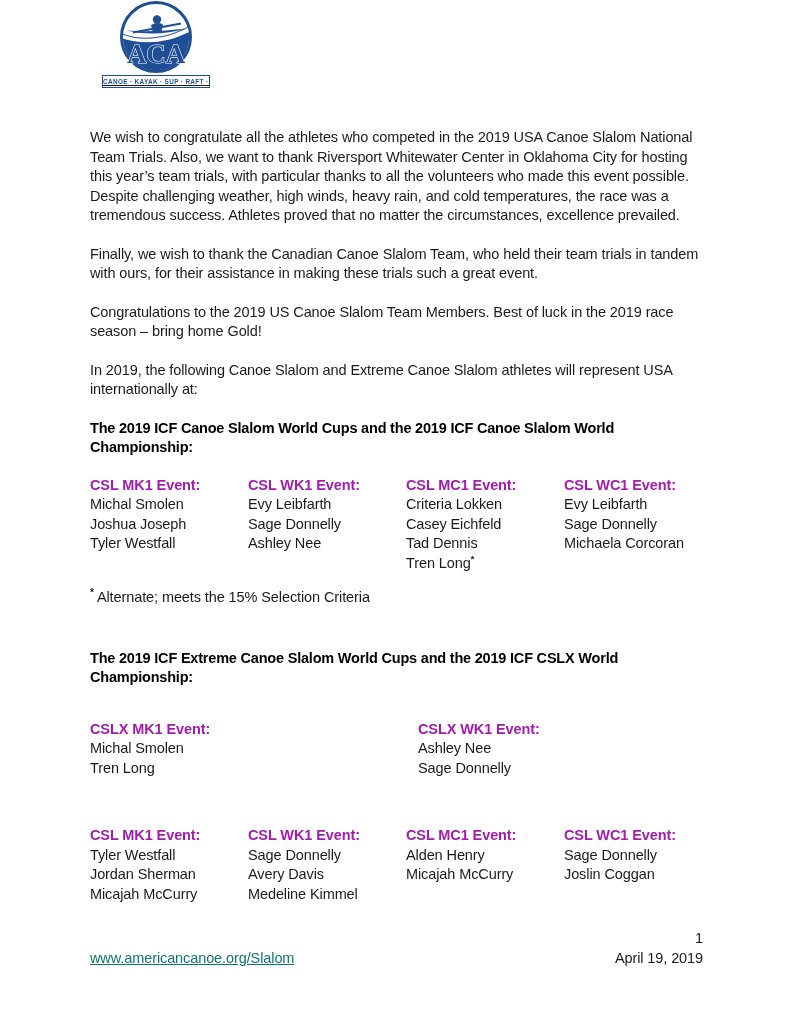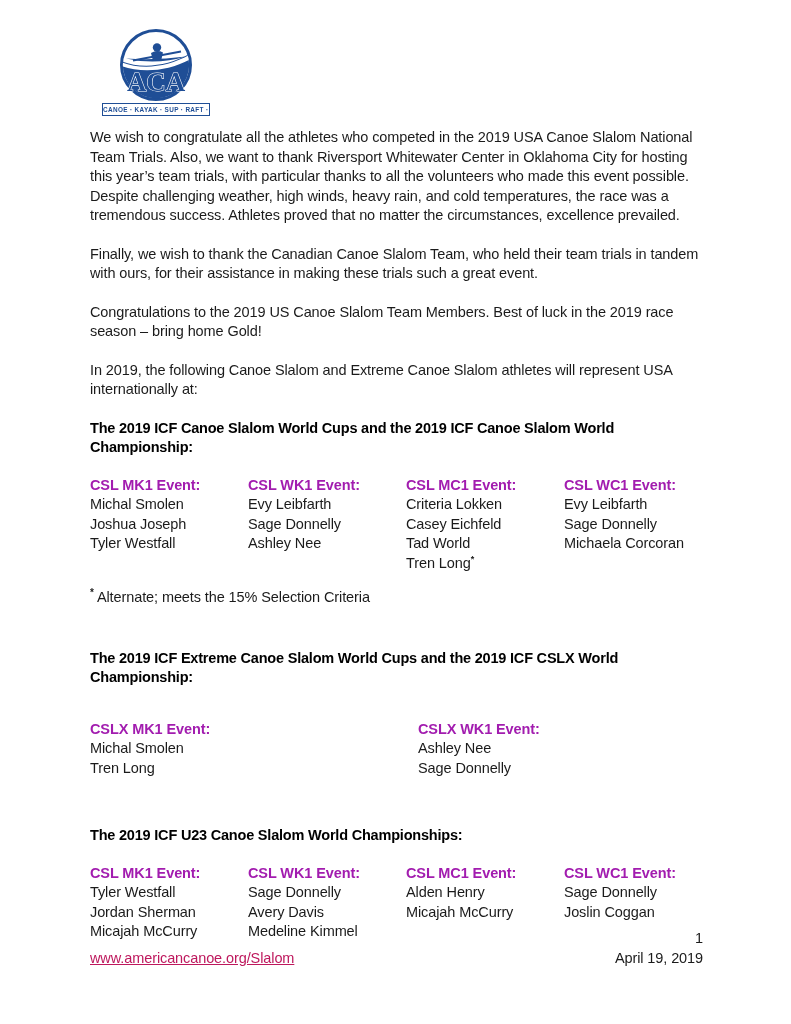--- a/index.html
+++ b/index.html
@@ -14,23 +14,24 @@
     line-height: 19.5px;
     color: #1b1b1b;
     letter-spacing: -0.1px;
     overflow: hidden;
   }
 
   
   .logo-block {
     position: absolute;
     left: 102px;
-    top: 28px;
+    top: 0;
     width: 108px;
     text-align: center;
+    text-decoration: underline;
   }
   .logo-circle-wrap { display: flex; justify-content: center; }
   .logo-tagline {
     margin-top: 1px;
     border: 1px solid #1f4e96;
     background: #ffffff;
     color: #1f4e96;
     font-size: 6.4px;
     line-height: 11px;
     letter-spacing: 0.35px;
@@ -73,21 +74,21 @@
   .footer {
     position: absolute;
     left: 90px;
     right: 88px;
     bottom: 56px;
     display: flex;
     justify-content: space-between;
     align-items: flex-end;
   }
   .footer-link {
-    color: #be185d;
+    color: #0f766e;
     text-decoration: underline;
     cursor: pointer;
   }
   .footer-right { text-align: right; line-height: 19.5px; color: #1b1b1b; }
 </style>
 </head>
 <body>
 
 <div class="page">
 
@@ -138,21 +139,21 @@
             <div class="col">
               <div class="col-header">CSL WK1 Event:</div>
               <div class="name">Evy Leibfarth</div>
               <div class="name">Sage Donnelly</div>
               <div class="name">Ashley Nee</div>
             </div>
             <div class="col">
               <div class="col-header">CSL MC1 Event:</div>
               <div class="name">Criteria Lokken</div>
               <div class="name">Casey Eichfeld</div>
-              <div class="name">Tad World</div>
+              <div class="name">Tad Dennis</div>
               <div class="name">Tren Long<sup>*</sup></div>
             </div>
             <div class="col">
               <div class="col-header">CSL WC1 Event:</div>
               <div class="name">Evy Leibfarth</div>
               <div class="name">Sage Donnelly</div>
               <div class="name">Michaela Corcoran</div>
             </div>
           </div>
           <div class="footnote"><sup class="fn-marker">*</sup> Alternate; meets the 15% Selection Criteria</div>
@@ -166,21 +167,20 @@
               <div class="name">Tren Long</div>
             </div>
             <div class="col">
               <div class="col-header">CSLX WK1 Event:</div>
               <div class="name">Ashley Nee</div>
               <div class="name">Sage Donnelly</div>
             </div>
           </div>
         </section>
         <section class="team-section sec-gap-3">
-          <div class="section-heading">The 2019 ICF U23 Canoe Slalom World Championships:</div>
           <div class="cols four-col">
             <div class="col">
               <div class="col-header">CSL MK1 Event:</div>
               <div class="name">Tyler Westfall</div>
               <div class="name">Jordan Sherman</div>
               <div class="name">Micajah McCurry</div>
             </div>
             <div class="col">
               <div class="col-header">CSL WK1 Event:</div>
               <div class="name">Sage Donnelly</div>

